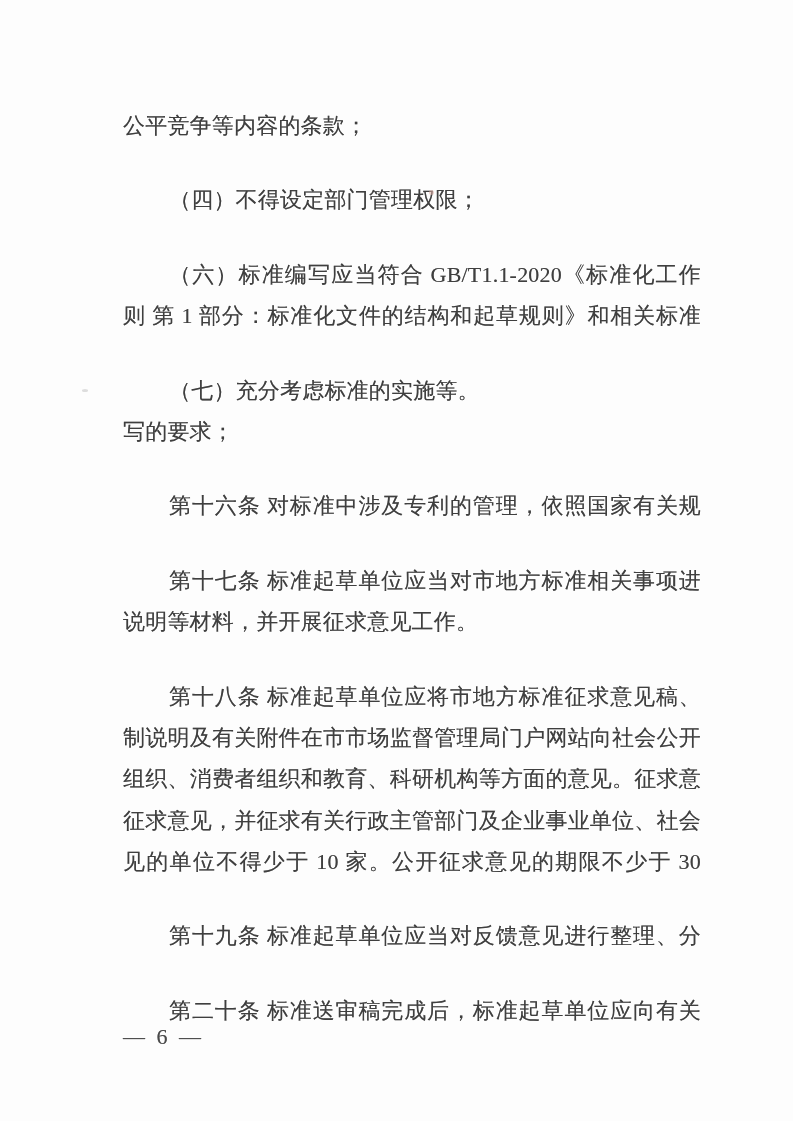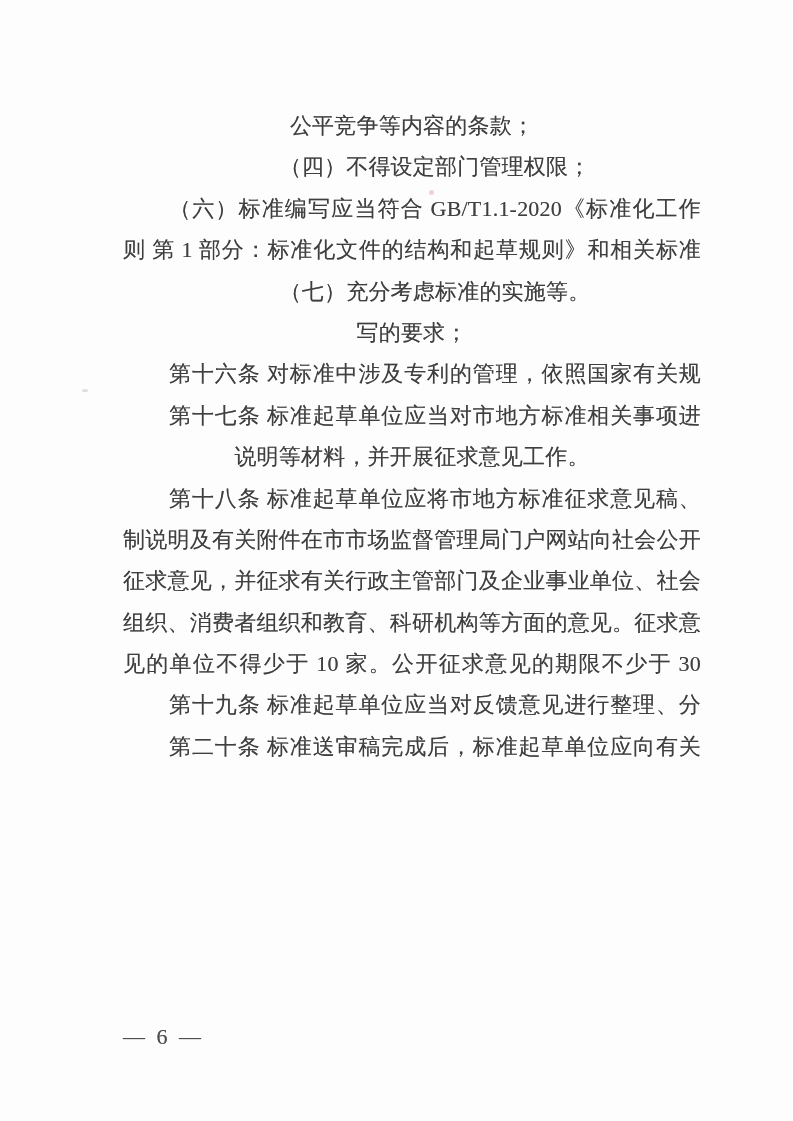--- a/index.html
+++ b/index.html
@@ -21,26 +21,27 @@
     left: 123px;
     top: 105px;
     width: 578px;
   }
   .line {
     height: 41.4px;
     line-height: 41.4px;
     font-size: 22px;
     letter-spacing: 0.2px;
     white-space: nowrap;
-    text-align: center;
+    text-align: left;
     
     text-shadow: 0 0 0.5px rgba(70,70,70,0.55);
   }
   .line.indent {
     padding-left: 46px;
+    margin-top: 33px;
   }
   .line.fill {
     white-space: normal;
     text-align: justify;
     text-align-last: justify;
     text-justify: inter-character;
     overflow: hidden;
   }
   .footer {
     position: absolute;
@@ -86,22 +87,22 @@
       <div class="line indent">（四）不得设定部门管理权限；</div>
       <div class="line indent fill">（六）标准编写应当符合 GB/T1.1-2020《标准化工作导</div>
       <div class="line fill">则 第 1 部分：标准化文件的结构和起草规则》和相关标准编</div>
       <div class="line indent">（七）充分考虑标准的实施等。</div>
       <div class="line">写的要求；</div>
       <div class="line indent fill">第十六条 对标准中涉及专利的管理，依照国家有关规定</div>
       <div class="line indent fill">第十七条 标准起草单位应当对市地方标准相关事项进行</div>
       <div class="line">说明等材料，并开展征求意见工作。</div>
       <div class="line indent fill">第十八条 标准起草单位应将市地方标准征求意见稿、编</div>
       <div class="line fill">制说明及有关附件在市市场监督管理局门户网站向社会公开</div>
+      <div class="line fill">组织、消费者组织和教育、科研机构等方面的意见。征求意</div>
       <div class="line fill">征求意见，并征求有关行政主管部门及企业事业单位、社会</div>
-      <div class="line fill">组织、消费者组织和教育、科研机构等方面的意见。征求意</div>
       <div class="line fill">见的单位不得少于 10 家。公开征求意见的期限不少于 30 日。</div>
       <div class="line indent fill">第十九条 标准起草单位应当对反馈意见进行整理、分析</div>
       <div class="line indent fill">第二十条 标准送审稿完成后，标准起草单位应向有关行</div>
     </div>
 
   <div class="footer">
     <span>— 6 —</span>
   </div>
 
   <div class="artifact-pink"></div>

